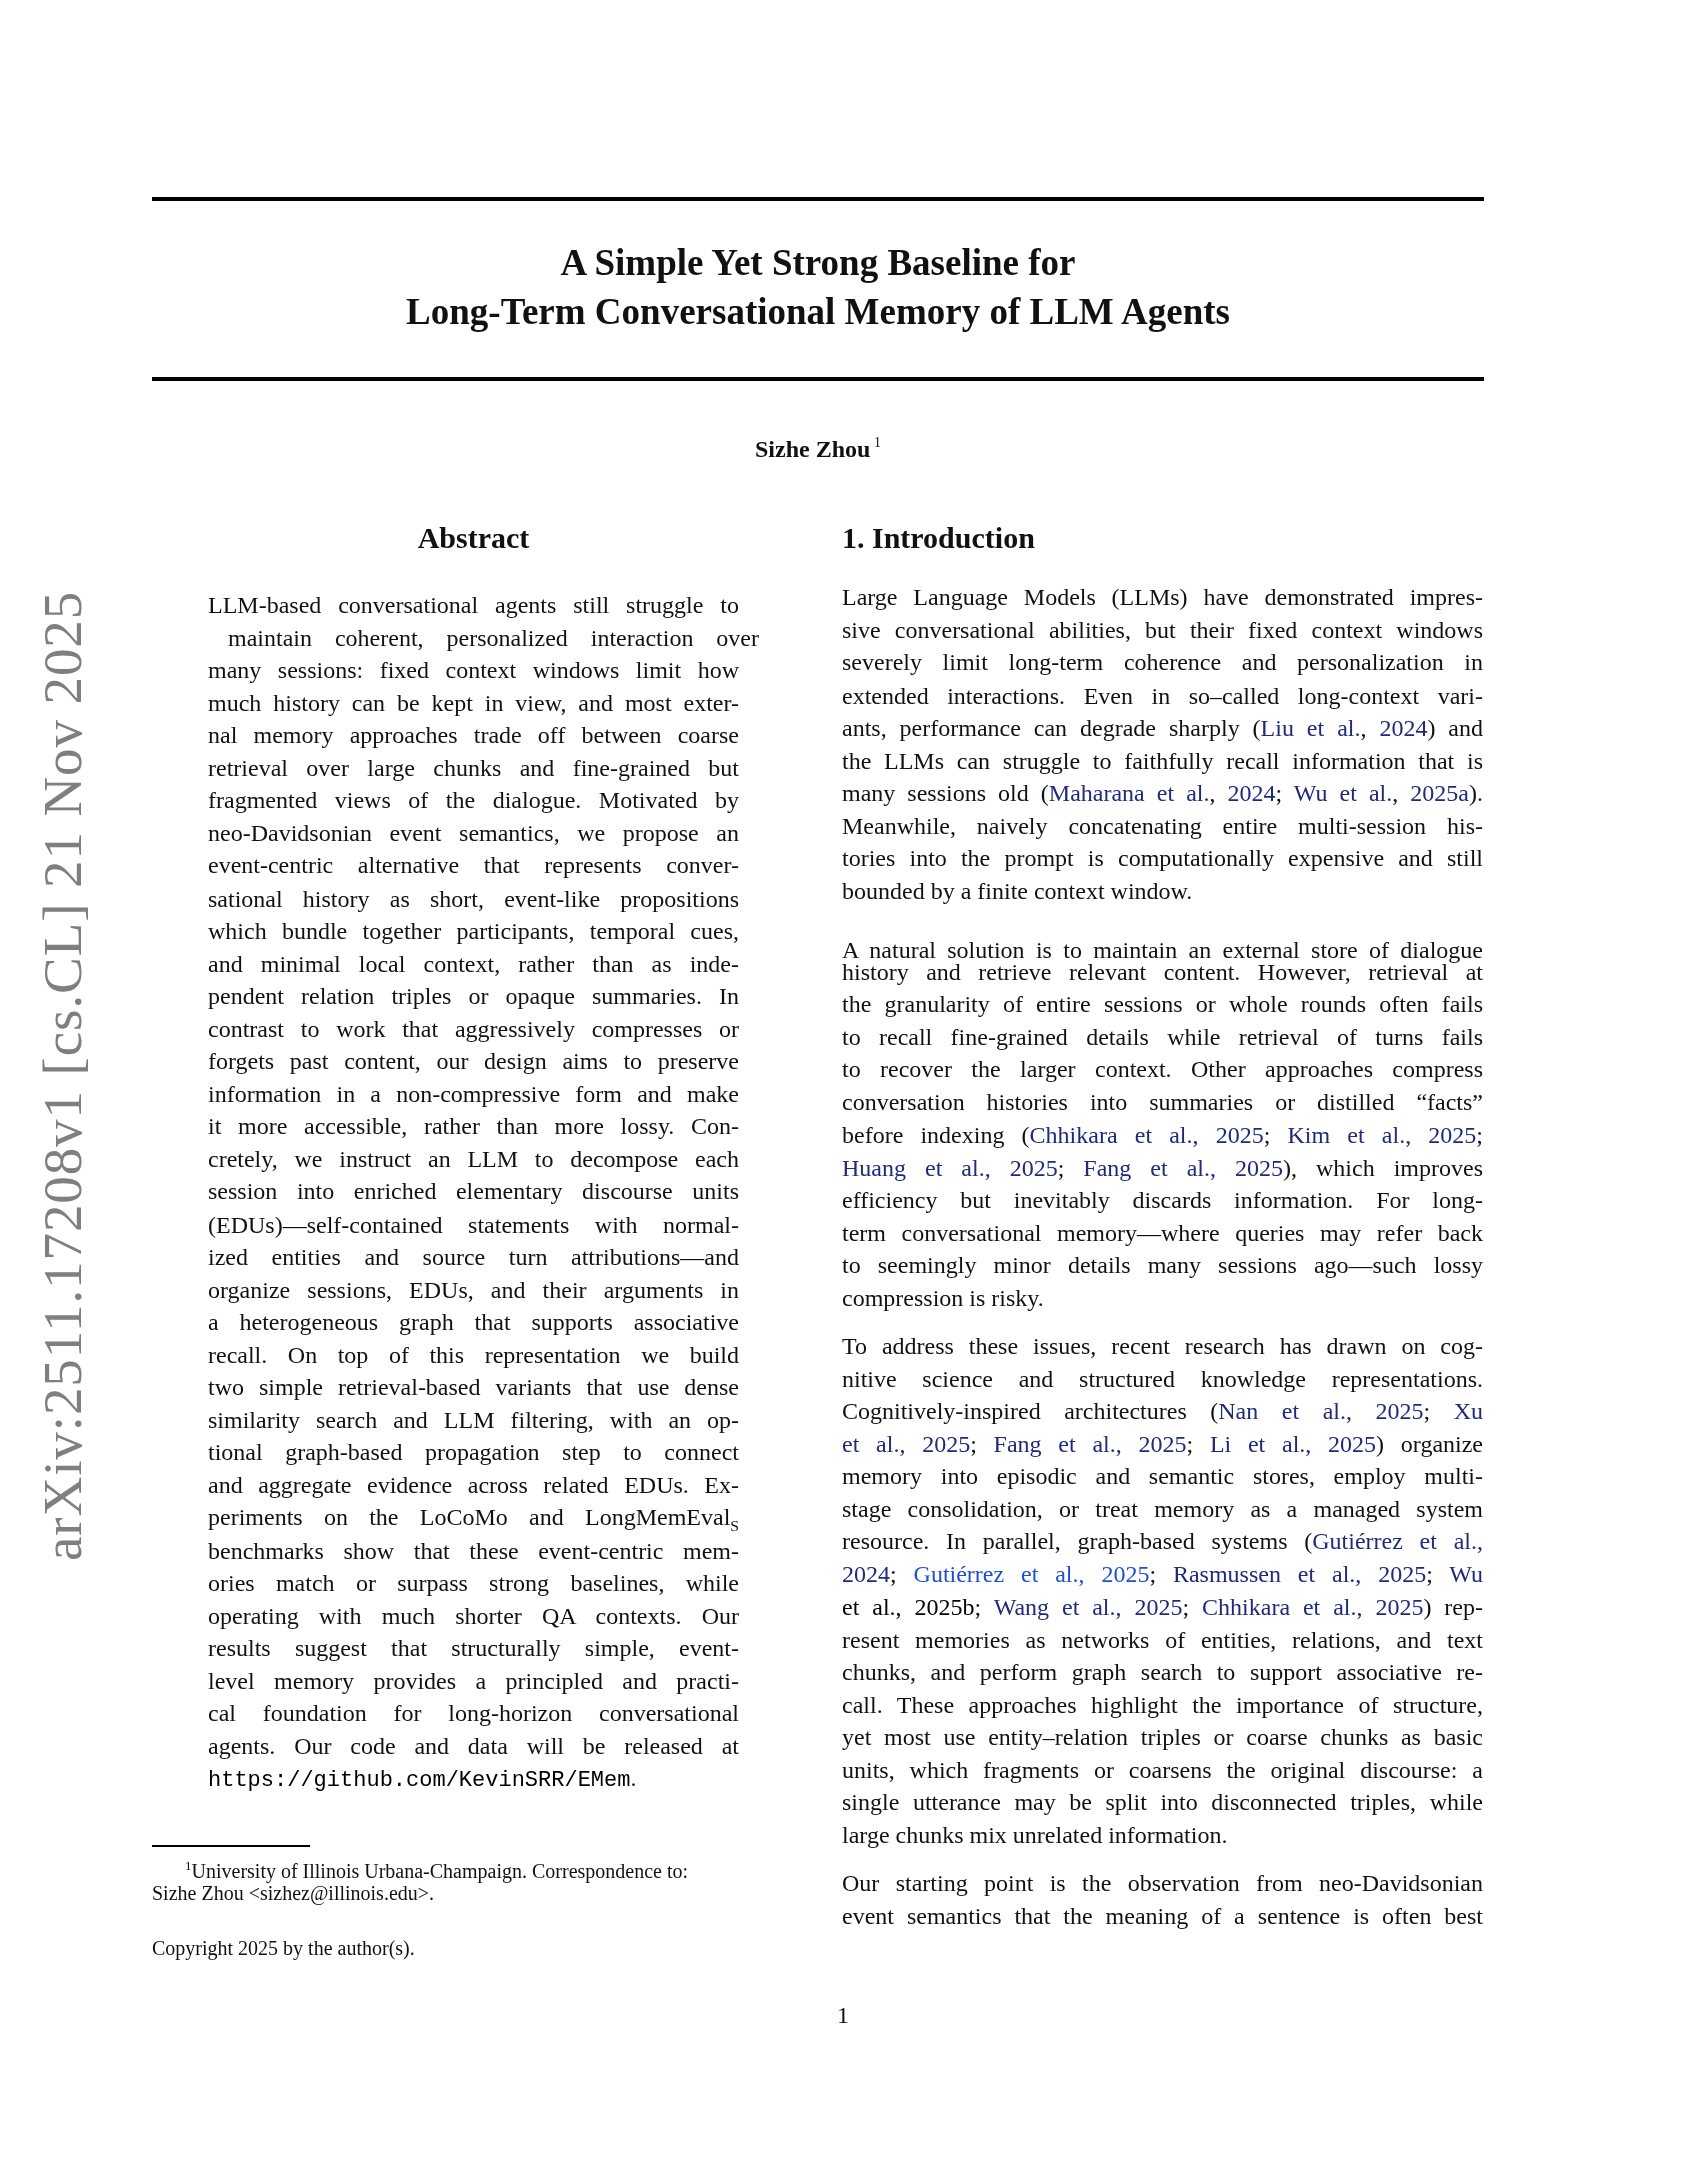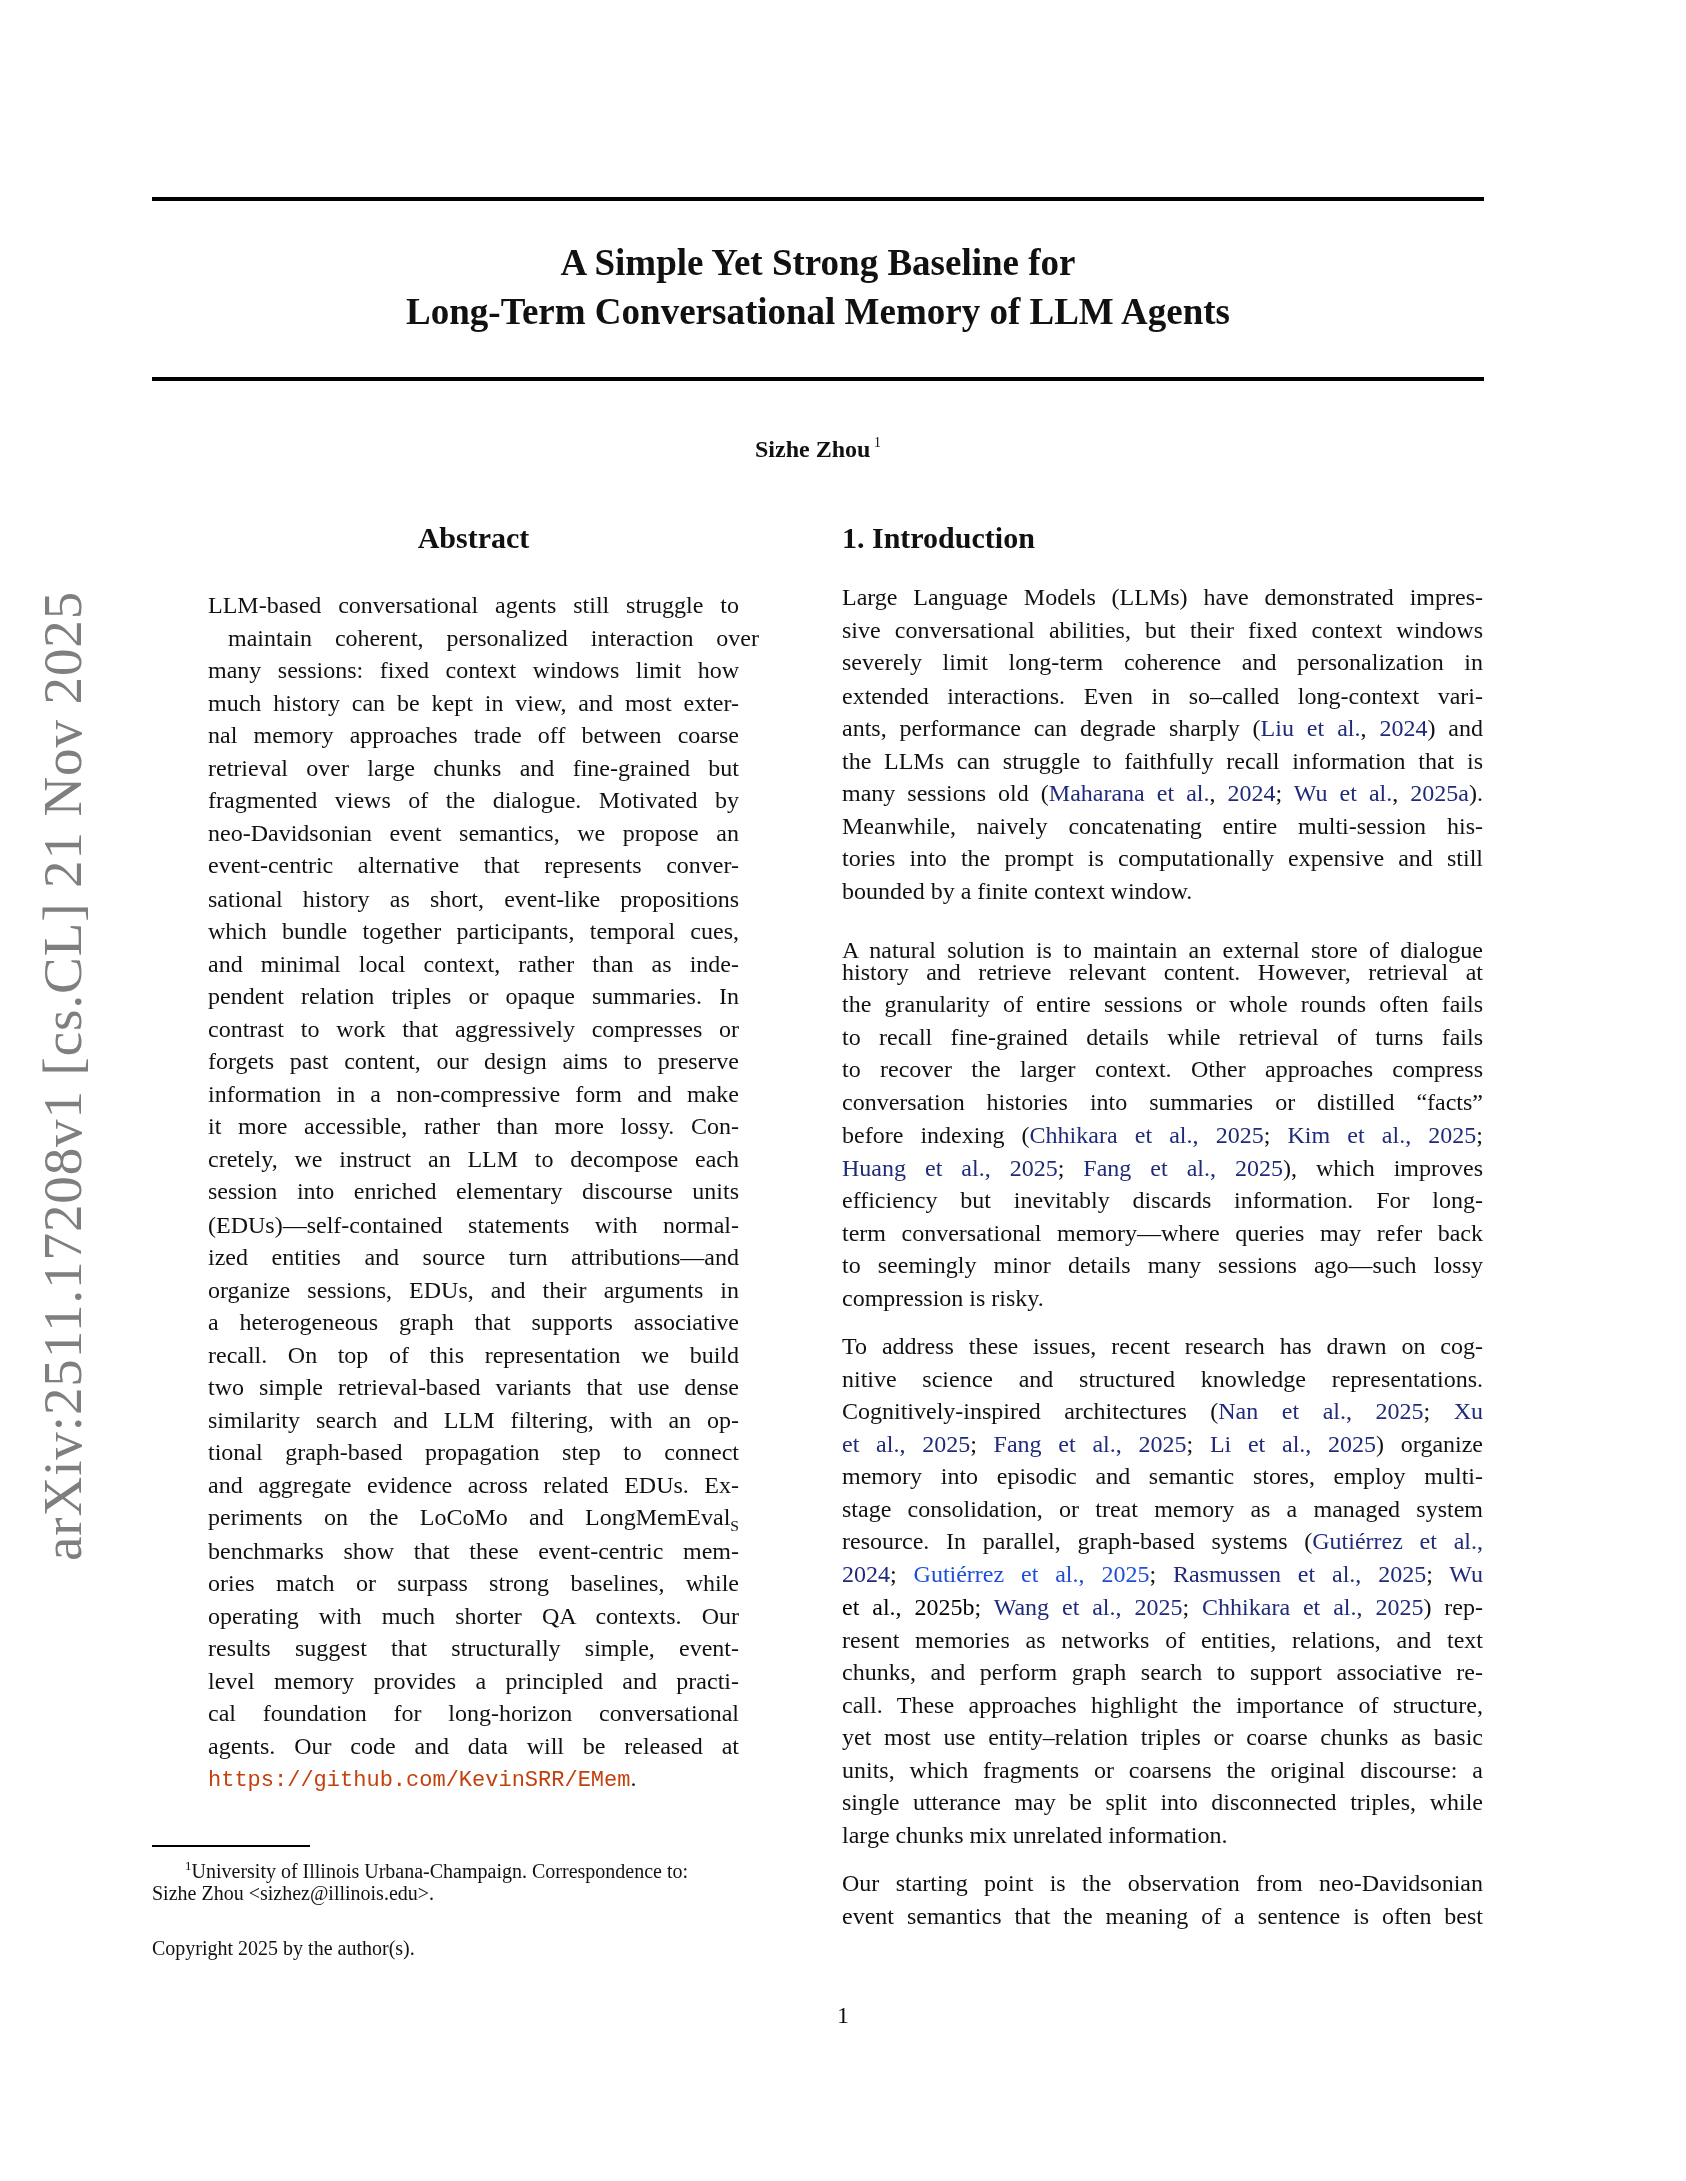--- a/index.html
+++ b/index.html
@@ -74,21 +74,21 @@
     <div class="line" style="top: 1436px;"><span>tional graph-based propagation step to connect</span></div>
     <div class="line" style="top: 1469px;"><span>and aggregate evidence across related EDUs. Ex-</span></div>
     <div class="line" style="top: 1501px;"><span>periments on the LoCoMo and LongMemEval</span><span class="sub">S</span></div>
     <div class="line" style="top: 1535px;"><span>benchmarks show that these event-centric mem-</span></div>
     <div class="line" style="top: 1567px;"><span>ories match or surpass strong baselines, while</span></div>
     <div class="line" style="top: 1600px;"><span>operating with much shorter QA contexts.  Our</span></div>
     <div class="line" style="top: 1632px;"><span>results suggest that structurally simple, event-</span></div>
     <div class="line" style="top: 1665px;"><span>level memory provides a principled and practi-</span></div>
     <div class="line" style="top: 1697px;"><span>cal foundation for long-horizon conversational</span></div>
     <div class="line" style="top: 1730px;"><span>agents.  Our code and data will be released at</span></div>
-    <div class="line last" style="top: 1762px;"><span class="mono" style="color: #c2410c;">https://github.com/KevinSRR/EMem</span><span>.</span></div>
+    <div class="line last" style="top: 1762px;"><span class="mono" style="color: #000000;">https://github.com/KevinSRR/EMem</span><span>.</span></div>
   </div>
 
 <div class="h-intro">1. Introduction</div>
 <div class="intro" id="intro-lines">
     <div>
       <div class="line" style="top: 581px;"><span>Large Language Models (LLMs) have demonstrated impres-</span></div>
       <div class="line" style="top: 614px;"><span>sive conversational abilities, but their fixed context windows</span></div>
       <div class="line" style="top: 646px;"><span>severely limit long-term coherence and personalization in</span></div>
       <div class="line" style="top: 680px;"><span>extended interactions. Even in so–called long-context vari-</span></div>
       <div class="line" style="top: 712px;"><span>ants, performance can degrade sharply (</span><span class="cite" style="color: rgb(31, 42, 122);">Liu et al.</span><span>, </span><span class="cite" style="color: rgb(31, 42, 122);">2024</span><span>) and</span></div>

